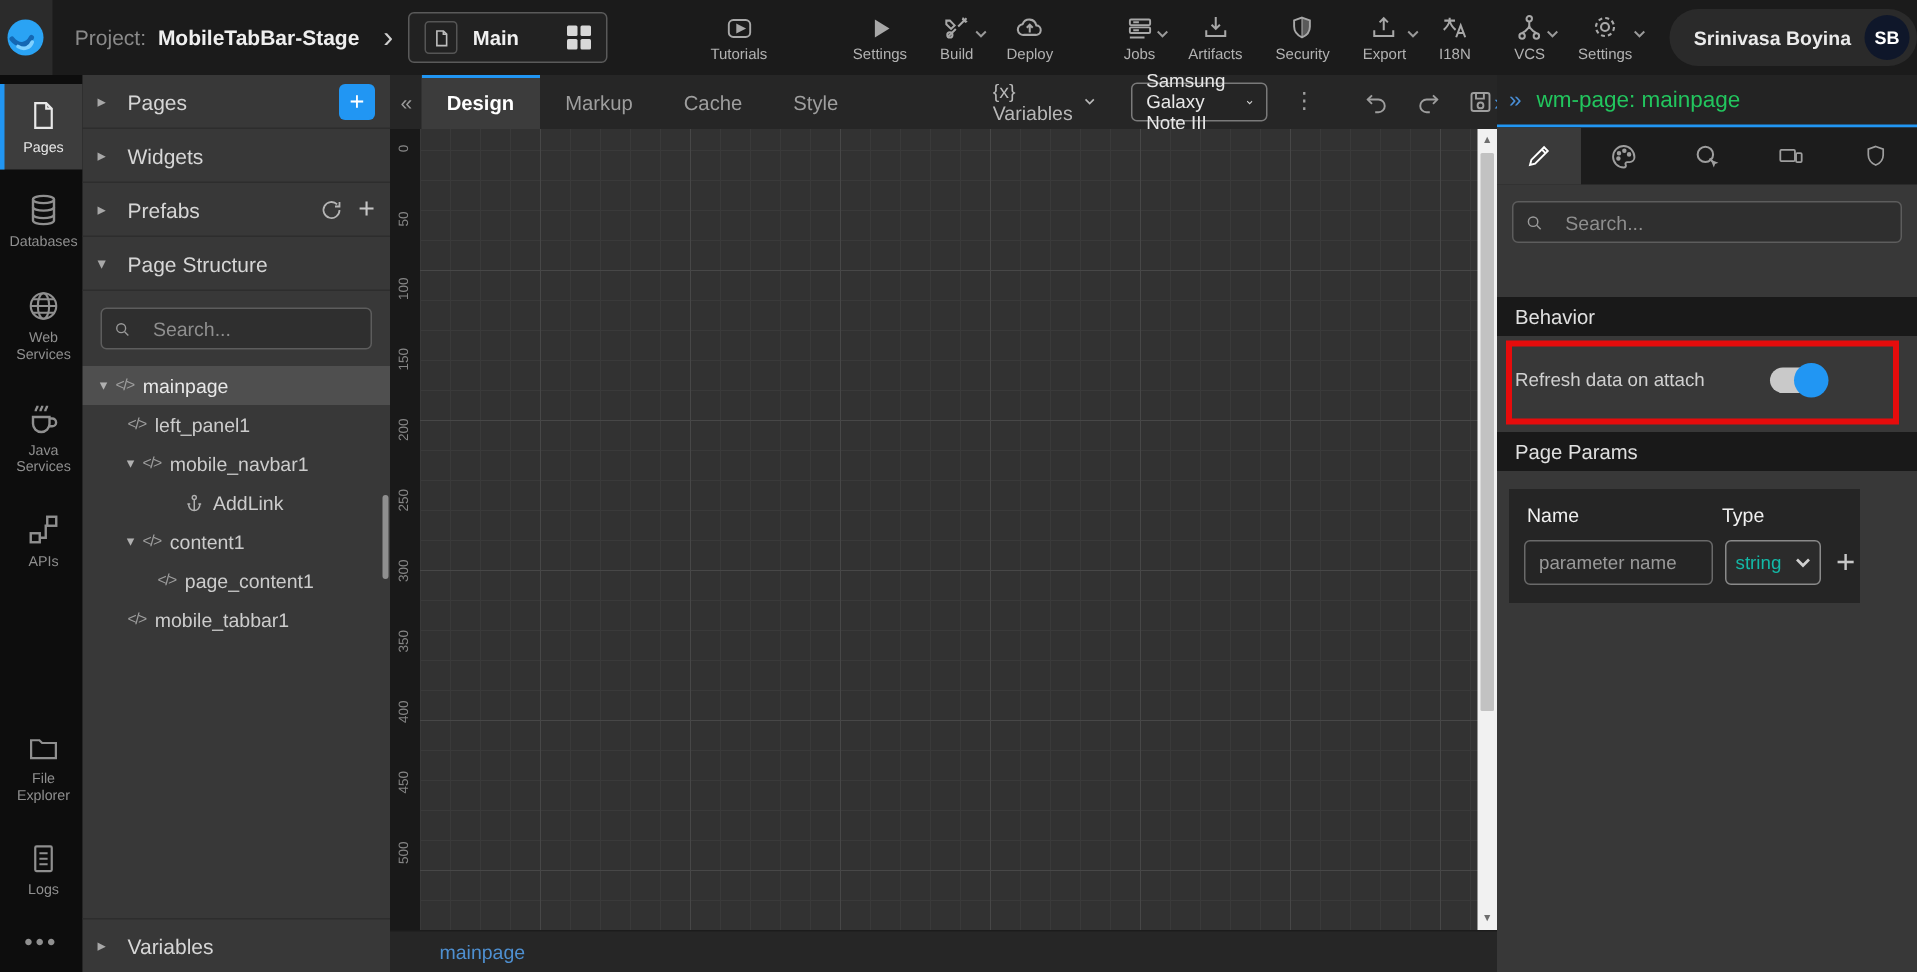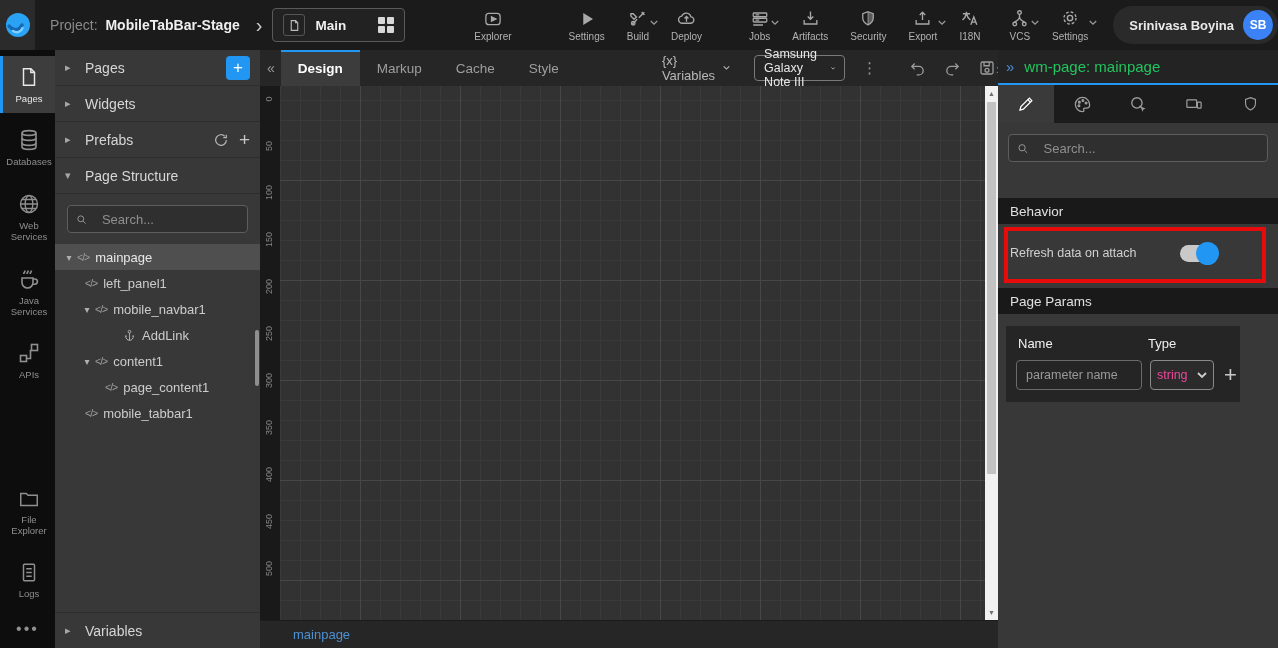--- a/index.html
+++ b/index.html
@@ -22,21 +22,21 @@
   .grid-ic i { background:#d8d8d8; border-radius:1px; }
   .tb-actions { display:flex; align-items:center; margin-left:58px; }
   .tb-action { display:flex; flex-direction:column; align-items:center; gap:3px; margin:0 11px; cursor:pointer; position:relative; }
   .tb-action .tb-lbl { font-size:10px; color:#b2b2b2; white-space:nowrap; }
   .tb-ic { height:20px; display:flex; align-items:flex-end; color:#a8a8a8; }
   .tb-caret { position:absolute; right:-9px; top:12px; color:#9a9a9a; }
   .gap-a { margin-left:46px; } .gap-b { margin-left:36px; } .gap-c { margin-left:18px; }
   .user-pill { margin-left:14px; background:#2a2a2a; border-radius:20px; height:38px;
     display:flex; align-items:center; padding:0 5px 0 16px; gap:9px; }
   .user-pill .uname { color:#eaeaea; font-size:13px; font-weight:bold; white-space:nowrap; }
-  .avatar { width:30px; height:30px; border-radius:50%; background:#3b82f6; color:#fff;
+  .avatar { width:30px; height:30px; border-radius:50%; background:#0f172a; color:#fff;
     display:flex; align-items:center; justify-content:center; font-size:12px; font-weight:bold; }
 
   
   .main-row { flex:1; display:flex; min-height:0; }
 
   
   .iconbar { width:55px; background:#0d0d0d; display:flex; flex-direction:column; align-items:stretch; }
   .ib-item { display:flex; flex-direction:column; align-items:center; gap:4px; padding:9px 2px;
     color:#8f8f8f; cursor:pointer; border-left:3px solid transparent; margin-top:6px; }
   .ib-item .ib-lbl { font-size:9.5px; text-align:center; line-height:1.2; }
@@ -140,21 +140,21 @@
   .redbox { position:absolute; left:6px; right:12px; top:3px; bottom:5px; border:4px solid #e60c0c; pointer-events:none; }
   .pp-table { margin:12px 38px 0 8px; background:#252525; padding-bottom:12px; }
   .pp-head { display:flex; height:34px; align-items:center; }
   .pp-head .c1 { width:142px; padding-left:12px; color:#f0f0f0; font-size:13px; }
   .pp-head .c2 { color:#f0f0f0; font-size:13px; }
   .pp-ctrls { display:flex; align-items:center; padding-left:10px; gap:8px; }
   .pp-input { width:126px; height:30px; background:transparent; border:1px solid #6a6a6a; border-radius:4px;
     color:#cfcfcf; font-size:12.5px; padding:0 9px; outline:0; font-family:"Liberation Sans", sans-serif; }
   .pp-input::placeholder { color:#9a9a9a; }
   .pp-select { width:64px; height:30px; background:#2b2b2b; border:1px solid #8a8a8a; border-radius:4px;
-    display:flex; align-items:center; justify-content:space-between; padding:0 6px; color:#ec4899; font-size:12.5px; cursor:pointer; }
+    display:flex; align-items:center; justify-content:space-between; padding:0 6px; color:#14b8a6; font-size:12.5px; cursor:pointer; }
   .pp-plus { color:#c8c8c8; font-size:22px; cursor:pointer; margin-left:2px; }
   svg { display:block; }
 </style>
 </head>
 <body>
 
 <div class="app">
 
   <header class="topbar">
     <div class="logo-box">
@@ -186,21 +186,21 @@
     </div>
 
     <div class="tb-actions">
       <div class="tb-action">
         <span class="tb-ic">
           <svg width="20" height="18" viewBox="0 0 24 24" fill="none" stroke="currentColor" stroke-width="1.7">
             <rect x="2.5" y="4.5" width="19" height="15" rx="4"></rect>
               <path d="M10 9l6 3-6 3z" fill="currentColor"></path>
           </svg>
         </span>
-        <span class="tb-lbl">Explorer</span>
+        <span class="tb-lbl">Tutorials</span>
       </div>
 
       <div class="tb-action gap-a">
         <span class="tb-ic">
           <svg width="18" height="18" viewBox="0 0 24 24">
               <path d="M7 4l13 8-13 8z" fill="currentColor"></path>
             </svg>
         </span>
         <span class="tb-lbl">Settings</span>
       </div>

